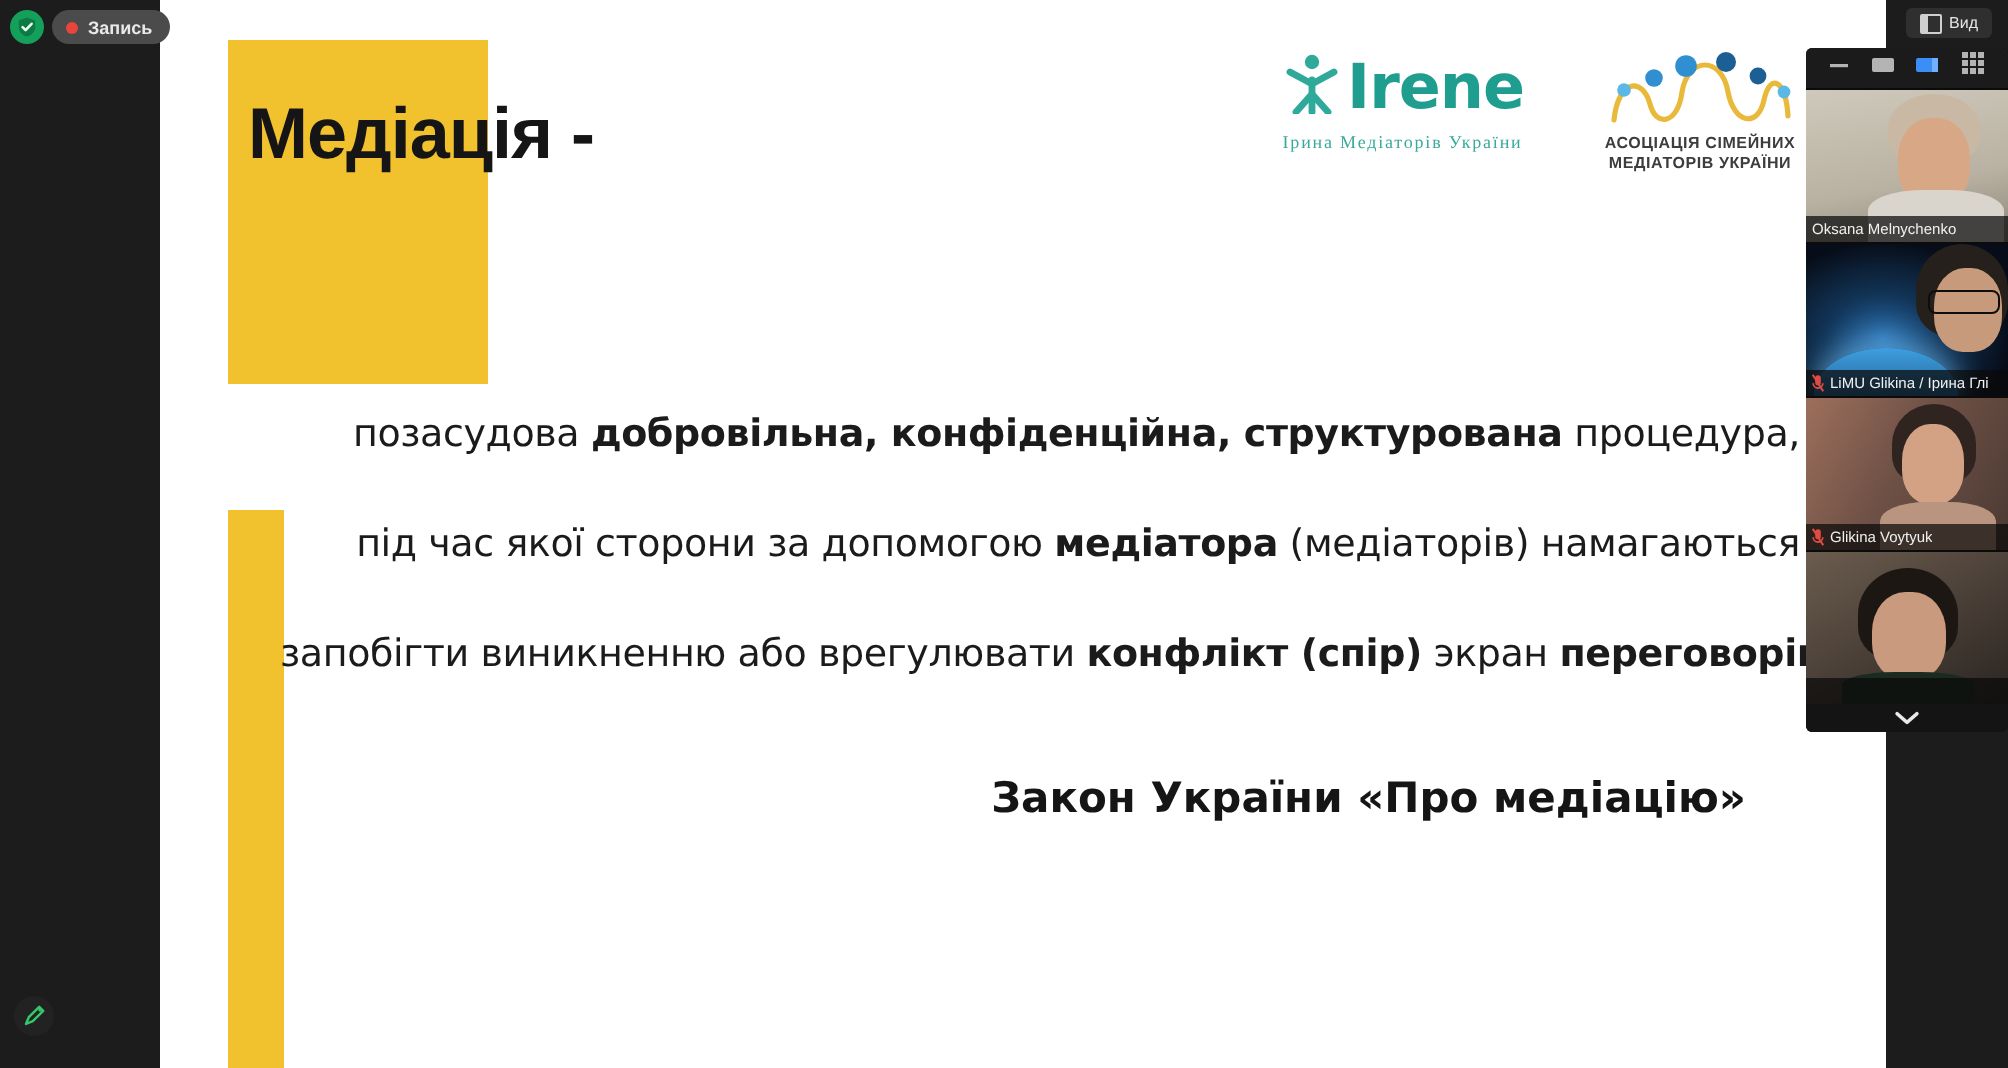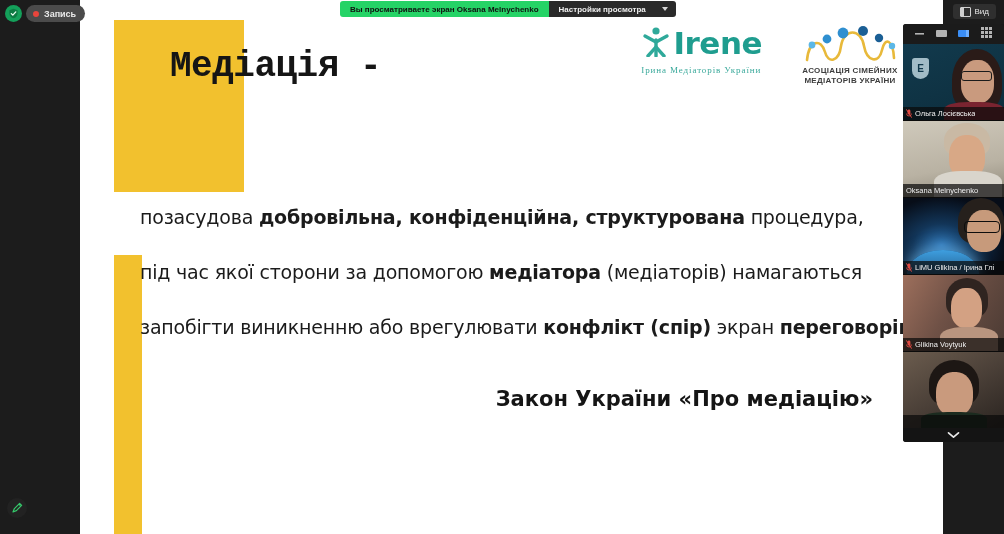--- a/index.html
+++ b/index.html
@@ -21,22 +21,21 @@
     background:#f2c12e;
   }
   .slide-yellow-bar{
     position:absolute;left:34px;top:255px;width:28px;height:279px;
     background:#f2c12e;
   }
   .slide-title{
     position:absolute;left:44px;top:46px;
     font-size:36px;font-weight:700;color:#151515;
     letter-spacing:-0.5px;white-space:nowrap;
-    font-family:Liberation Mono, monospace;
-    margin-left:46px;
+    font-family:Liberation Sans, sans-serif;
   }
 
   
   .logos{position:absolute;right:45px;top:26px;display:flex;align-items:flex-start;gap:40px;}
   .logo-limu{display:flex;flex-direction:column;align-items:center;}
   .logo-limu-row{display:flex;align-items:center;gap:3px;}
   .logo-limu-word{
     font-size:31px;font-weight:700;color:#1f9d8f;letter-spacing:-0.5px;line-height:1;
     font-family:"DejaVu Sans","Liberation Sans",sans-serif;
   }
@@ -44,21 +43,21 @@
     margin-top:4px;font-size:9px;color:#3aa99b;letter-spacing:0.9px;
     font-family:"Liberation Serif","DejaVu Serif",serif;white-space:nowrap;
   }
   .logo-asmu{display:flex;flex-direction:column;align-items:center;width:96px;}
   .logo-asmu-line{
     font-size:8px;font-weight:700;color:#3d3d3d;letter-spacing:0.3px;line-height:1.25;
     white-space:nowrap;
   }
 
   
-  .slide-body{position:absolute;left:60px;top:208px;width:760px;}
+  .slide-body{position:absolute;left:60px;top:208px;width:760px;text-align:right;}
   .body-line{
     font-size:19px;color:#1b1b1b;line-height:1.0;margin-bottom:36px;white-space:nowrap;
     font-family:"DejaVu Sans","Liberation Sans",sans-serif;letter-spacing:-0.2px;
   }
   .body-line b{font-weight:700;}
   .slide-attribution{
     position:absolute;right:70px;top:387px;
     font-size:21px;font-weight:700;color:#151515;white-space:nowrap;
     font-family:"DejaVu Sans","Liberation Sans",sans-serif;
   }
@@ -228,27 +227,20 @@
       <path d="M5.5 0.7 L9.6 2.2 V5.4 C9.6 7.9 7.9 9.6 5.5 10.3 C3.1 9.6 1.4 7.9 1.4 5.4 V2.2 Z" fill="#0d7a43"></path>
       <path d="M3.3 5.6 L4.8 7.1 L7.8 3.9" stroke="#eafff1" stroke-width="1.3" fill="none" stroke-linecap="round" stroke-linejoin="round"></path>
     </svg>
   </div>
 
   <div class="rec-badge">
     <span class="rec-dot"></span>
     <span class="rec-label">Запись</span>
   </div>
 
-  <div class="share-bar">
-    <div class="share-green">Вы просматриваете экран Oksana Melnychenko</div>
-    <div class="share-dark">
-      <span>Настройки просмотра</span>
-      <span class="chev-down"></span>
-    </div>
-  </div>
 
   <div class="view-btn">
     <span class="view-ico"></span>
     <span class="view-label">Вид</span>
   </div>
 
   <div class="annotate-btn">
     <svg width="12" height="12" viewBox="0 0 12 12" aria-hidden="true">
       <path d="M2 10 L3.4 6.6 L8.6 1.4 L10.6 3.4 L5.4 8.6 Z" fill="none" stroke="#35c96b" stroke-width="1.2" stroke-linejoin="round"></path>
       <path d="M8.4 2.6 L9.4 3.6" stroke="#35c96b" stroke-width="1.2"></path>
@@ -284,36 +276,20 @@
               <rect x="5" y="5" width="3" height="3"></rect>
               <rect x="9" y="5" width="3" height="3"></rect>
             <rect x="1" y="9" width="3" height="3"></rect>
               <rect x="5" y="9" width="3" height="3"></rect>
               <rect x="9" y="9" width="3" height="3"></rect>
           </g>
         </svg>
       </span>
     </div>
 
-    <div class="tile t1">
-      <div class="tile-bg"></div>
-      <div class="emblem"></div>
-      <div class="hair"></div>
-      <div class="face"></div>
-      <div class="glasses"></div>
-      <div class="torso"></div>
-      <div class="tile-name">
-        <svg class="mic-ico" width="6" height="9" viewBox="0 0 6 9" aria-hidden="true">
-          <rect x="1.6" y="0.6" width="2.8" height="5" rx="1.4" fill="#e14b43"></rect>
-          <path d="M0.6 4.6 a2.4 2.4 0 0 0 4.8 0" stroke="#e14b43" stroke-width="0.9" fill="none"></path>
-          <path d="M0.4 0.4 L5.6 8.6" stroke="#e14b43" stroke-width="1"></path>
-        </svg>
-        <span>Ольга Лосієвська</span>
-      </div>
-    </div>
     <div class="tile-sep"></div>
 
     <div class="tile t2">
       <div class="tile-bg"></div>
       <div class="hair"></div>
       <div class="face"></div>
       <div class="torso"></div>
       <div class="tile-name">
         <span>Oksana Melnychenko</span>
       </div>

